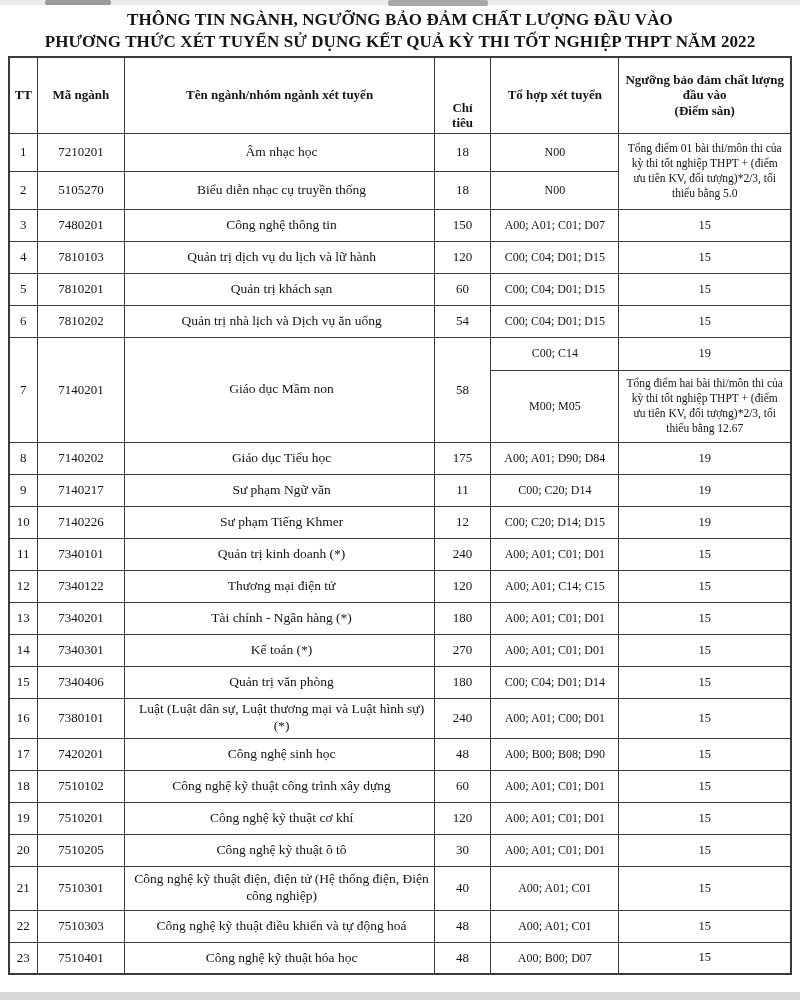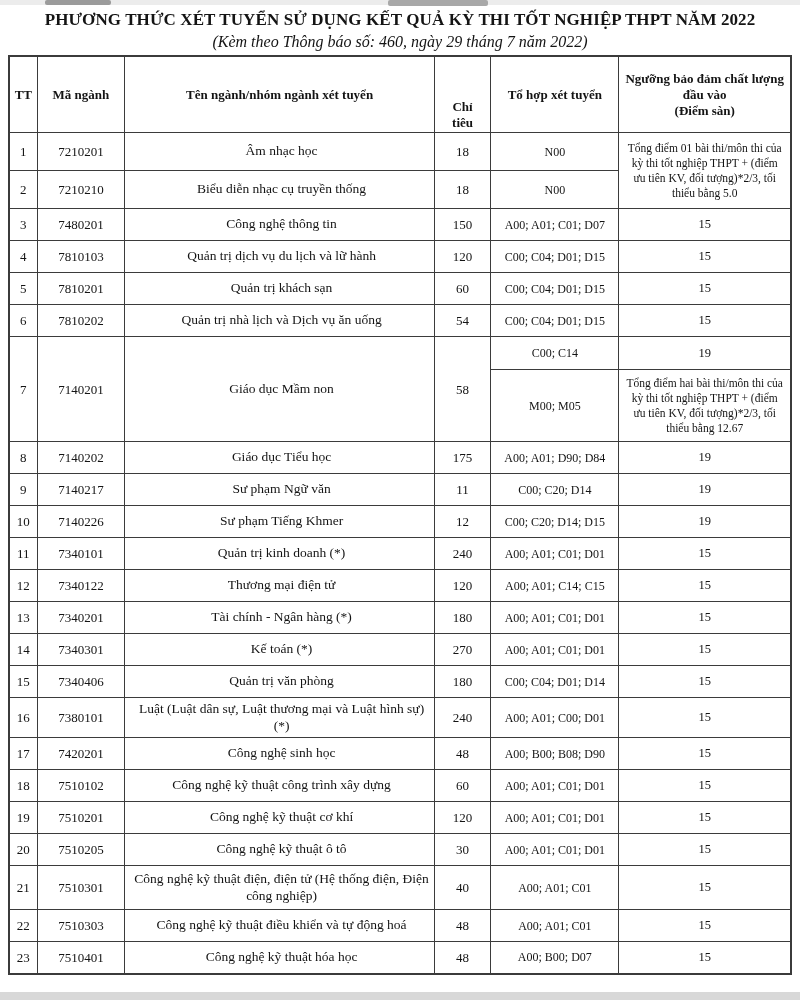--- a/index.html
+++ b/index.html
@@ -45,22 +45,22 @@
   col.c4{width:7.2%;} col.c5{width:16.4%;} col.c6{width:22%;}
 </style>
 </head>
 <body>
 
 <div class="scan-strip-top"></div>
 <div class="scan-smudge-a"></div>
 <div class="scan-smudge-b"></div>
 
 <div class="title-block">
+  <div class="title-line">THÔNG TIN NGÀNH, NGƯỠNG BẢO ĐẢM CHẤT LƯỢNG ĐẦU VÀO</div>
   <div class="title-line">PHƯƠNG THỨC XÉT TUYỂN SỬ DỤNG KẾT QUẢ KỲ THI TỐT NGHIỆP THPT NĂM 2022</div>
-  <div class="subtitle">(Kèm theo Thông báo số: 460, ngày 29 tháng 7 năm 2022)</div>
 </div>
 
 <table class="main">
   <colgroup>
       <col class="c1">
       <col class="c2">
       <col class="c3">
       <col class="c4">
       <col class="c5">
       <col class="c6">
@@ -79,21 +79,21 @@
     <tr class="r-tall">
       <td>1</td>
       <td>7210201</td>
       <td class="name">Âm nhạc học</td>
       <td>18</td>
       <td class="combo">N00</td>
       <td class="note" rowspan="2">Tổng điểm 01 bài thi/môn thi của kỳ thi tốt nghiệp THPT + (điểm ưu tiên KV, đối tượng)*2/3, tối thiểu bằng 5.0</td>
     </tr>
     <tr class="r-tall">
       <td>2</td>
-      <td>7210210</td>
+      <td>5105270</td>
       <td class="name">Biểu diễn nhạc cụ truyền thống</td>
       <td>18</td>
       <td class="combo">N00</td>
     </tr>
     <tr class="r-std">
       <td>3</td>
       <td>7480201</td>
       <td class="name">Công nghệ thông tin</td>
       <td>150</td>
       <td class="combo">A00; A01; C01; D07</td>

